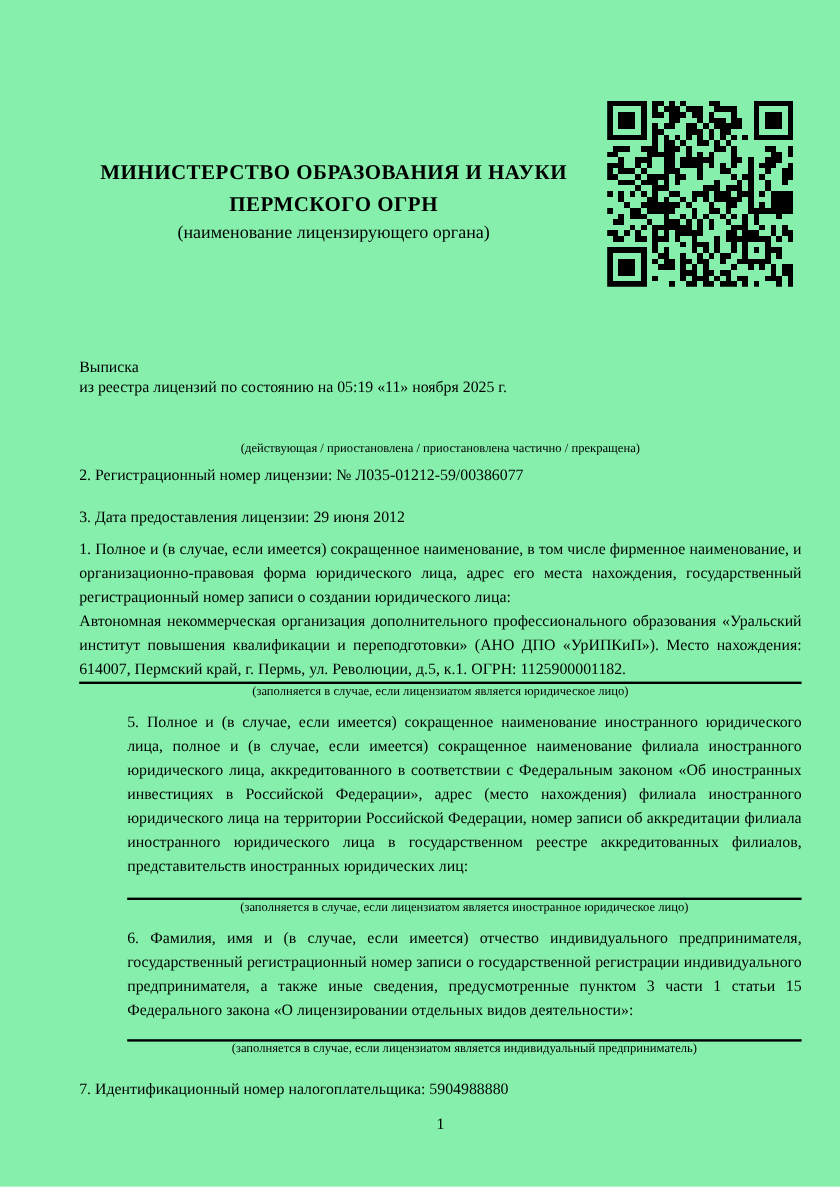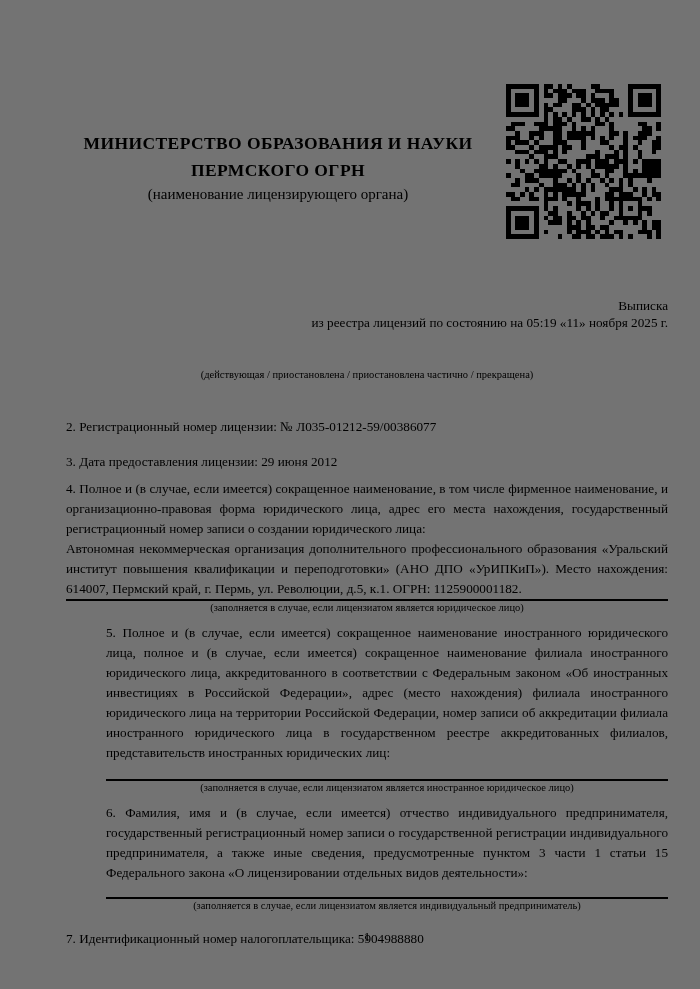--- a/index.html
+++ b/index.html
@@ -1,21 +1,21 @@
 <!DOCTYPE html>
 <html><head>
 <meta charset="utf-8">
 <style>
   * { margin: 0; padding: 0; box-sizing: border-box; }
   html, body { background: #ffffff; }
   .page {
     position: relative;
     width: 700px;
     height: 989px;
-    background: #737373;
+    background: #86efac;
     color: #000000;
     font-family: "Liberation Serif", "DejaVu Serif", serif;
     overflow: hidden;
     margin: 0 auto;
   }
   
   .ministry {
     position: absolute;
     left: 66px;
     top: 130px;
@@ -43,35 +43,35 @@
   .qr svg { width: 100%; height: 100%; shape-rendering: crispEdges; }
   
   .content {
     position: absolute;
     left: 66px;
     top: 297px;
     width: 602px;
     font-size: 13.2px;
     line-height: 20px;
   }
-  .doc-title { text-align: right; line-height: 17px; }
+  .doc-title { text-align: left; line-height: 17px; }
   .doc-title div { min-height: 17px; }
   .item-line { white-space: pre-wrap; }
   .just { text-align: justify; }
   .caption {
     font-size: 10.5px;
     line-height: 14px;
     text-align: center;
   }
   .rule {
     border-bottom: 2px solid #000000;
     height: 0;
   }
   .mt37 { margin-top: 37px; }
-  .mt21 { margin-top: 35px; }
+  .mt21 { margin-top: 4px; }
   .mt16 { margin-top: 16px; }
   .mt15 { margin-top: 15px; }
   .mt14 { margin-top: 14px; }
   .mt8  { margin-top: 8px; margin-left: 40px; }
   .mt7  { margin-top: 7px; }
   .page-number {
     position: absolute;
     left: 66px;
     top: 928px;
     width: 602px;
@@ -649,21 +649,21 @@
 
     <div class="mt21">
       <div class="item-line">2. Регистрационный номер лицензии: № Л035-01212-59/00386077</div>
     </div>
 
     <div class="mt15">
       <div class="item-line">3. Дата предоставления лицензии: 29 июня 2012</div>
     </div>
 
     <div class="mt7">
-      <div class="just">4. Полное и (в случае, если имеется) сокращенное наименование, в том числе фирменное наименование, и организационно-правовая форма юридического лица, адрес его места нахождения, государственный регистрационный номер записи о создании юридического лица:</div>
+      <div class="just">1. Полное и (в случае, если имеется) сокращенное наименование, в том числе фирменное наименование, и организационно-правовая форма юридического лица, адрес его места нахождения, государственный регистрационный номер записи о создании юридического лица:</div>
       <div class="just">Автономная некоммерческая организация дополнительного профессионального образования «Уральский институт повышения квалификации и переподготовки» (АНО ДПО «УрИПКиП»). Место нахождения: 614007, Пермский край, г. Пермь, ул. Революции, д.5, к.1. ОГРН: 1125900001182.</div>
       <div class="rule"></div>
       <div class="caption">(заполняется в случае, если лицензиатом является юридическое лицо)</div>
     </div>
 
     <div class="mt8">
       <div class="just">5. Полное и (в случае, если имеется) сокращенное наименование иностранного юридического лица, полное и (в случае, если имеется) сокращенное наименование филиала иностранного юридического лица, аккредитованного в соответствии с Федеральным законом «Об иностранных инвестициях в Российской Федерации», адрес (место нахождения) филиала иностранного юридического лица на территории Российской Федерации, номер записи об аккредитации филиала иностранного юридического лица в государственном реестре аккредитованных филиалов, представительств иностранных юридических лиц:</div>
       <div class="rule mt16"></div>
       <div class="caption">(заполняется в случае, если лицензиатом является иностранное юридическое лицо)</div>
     </div>

